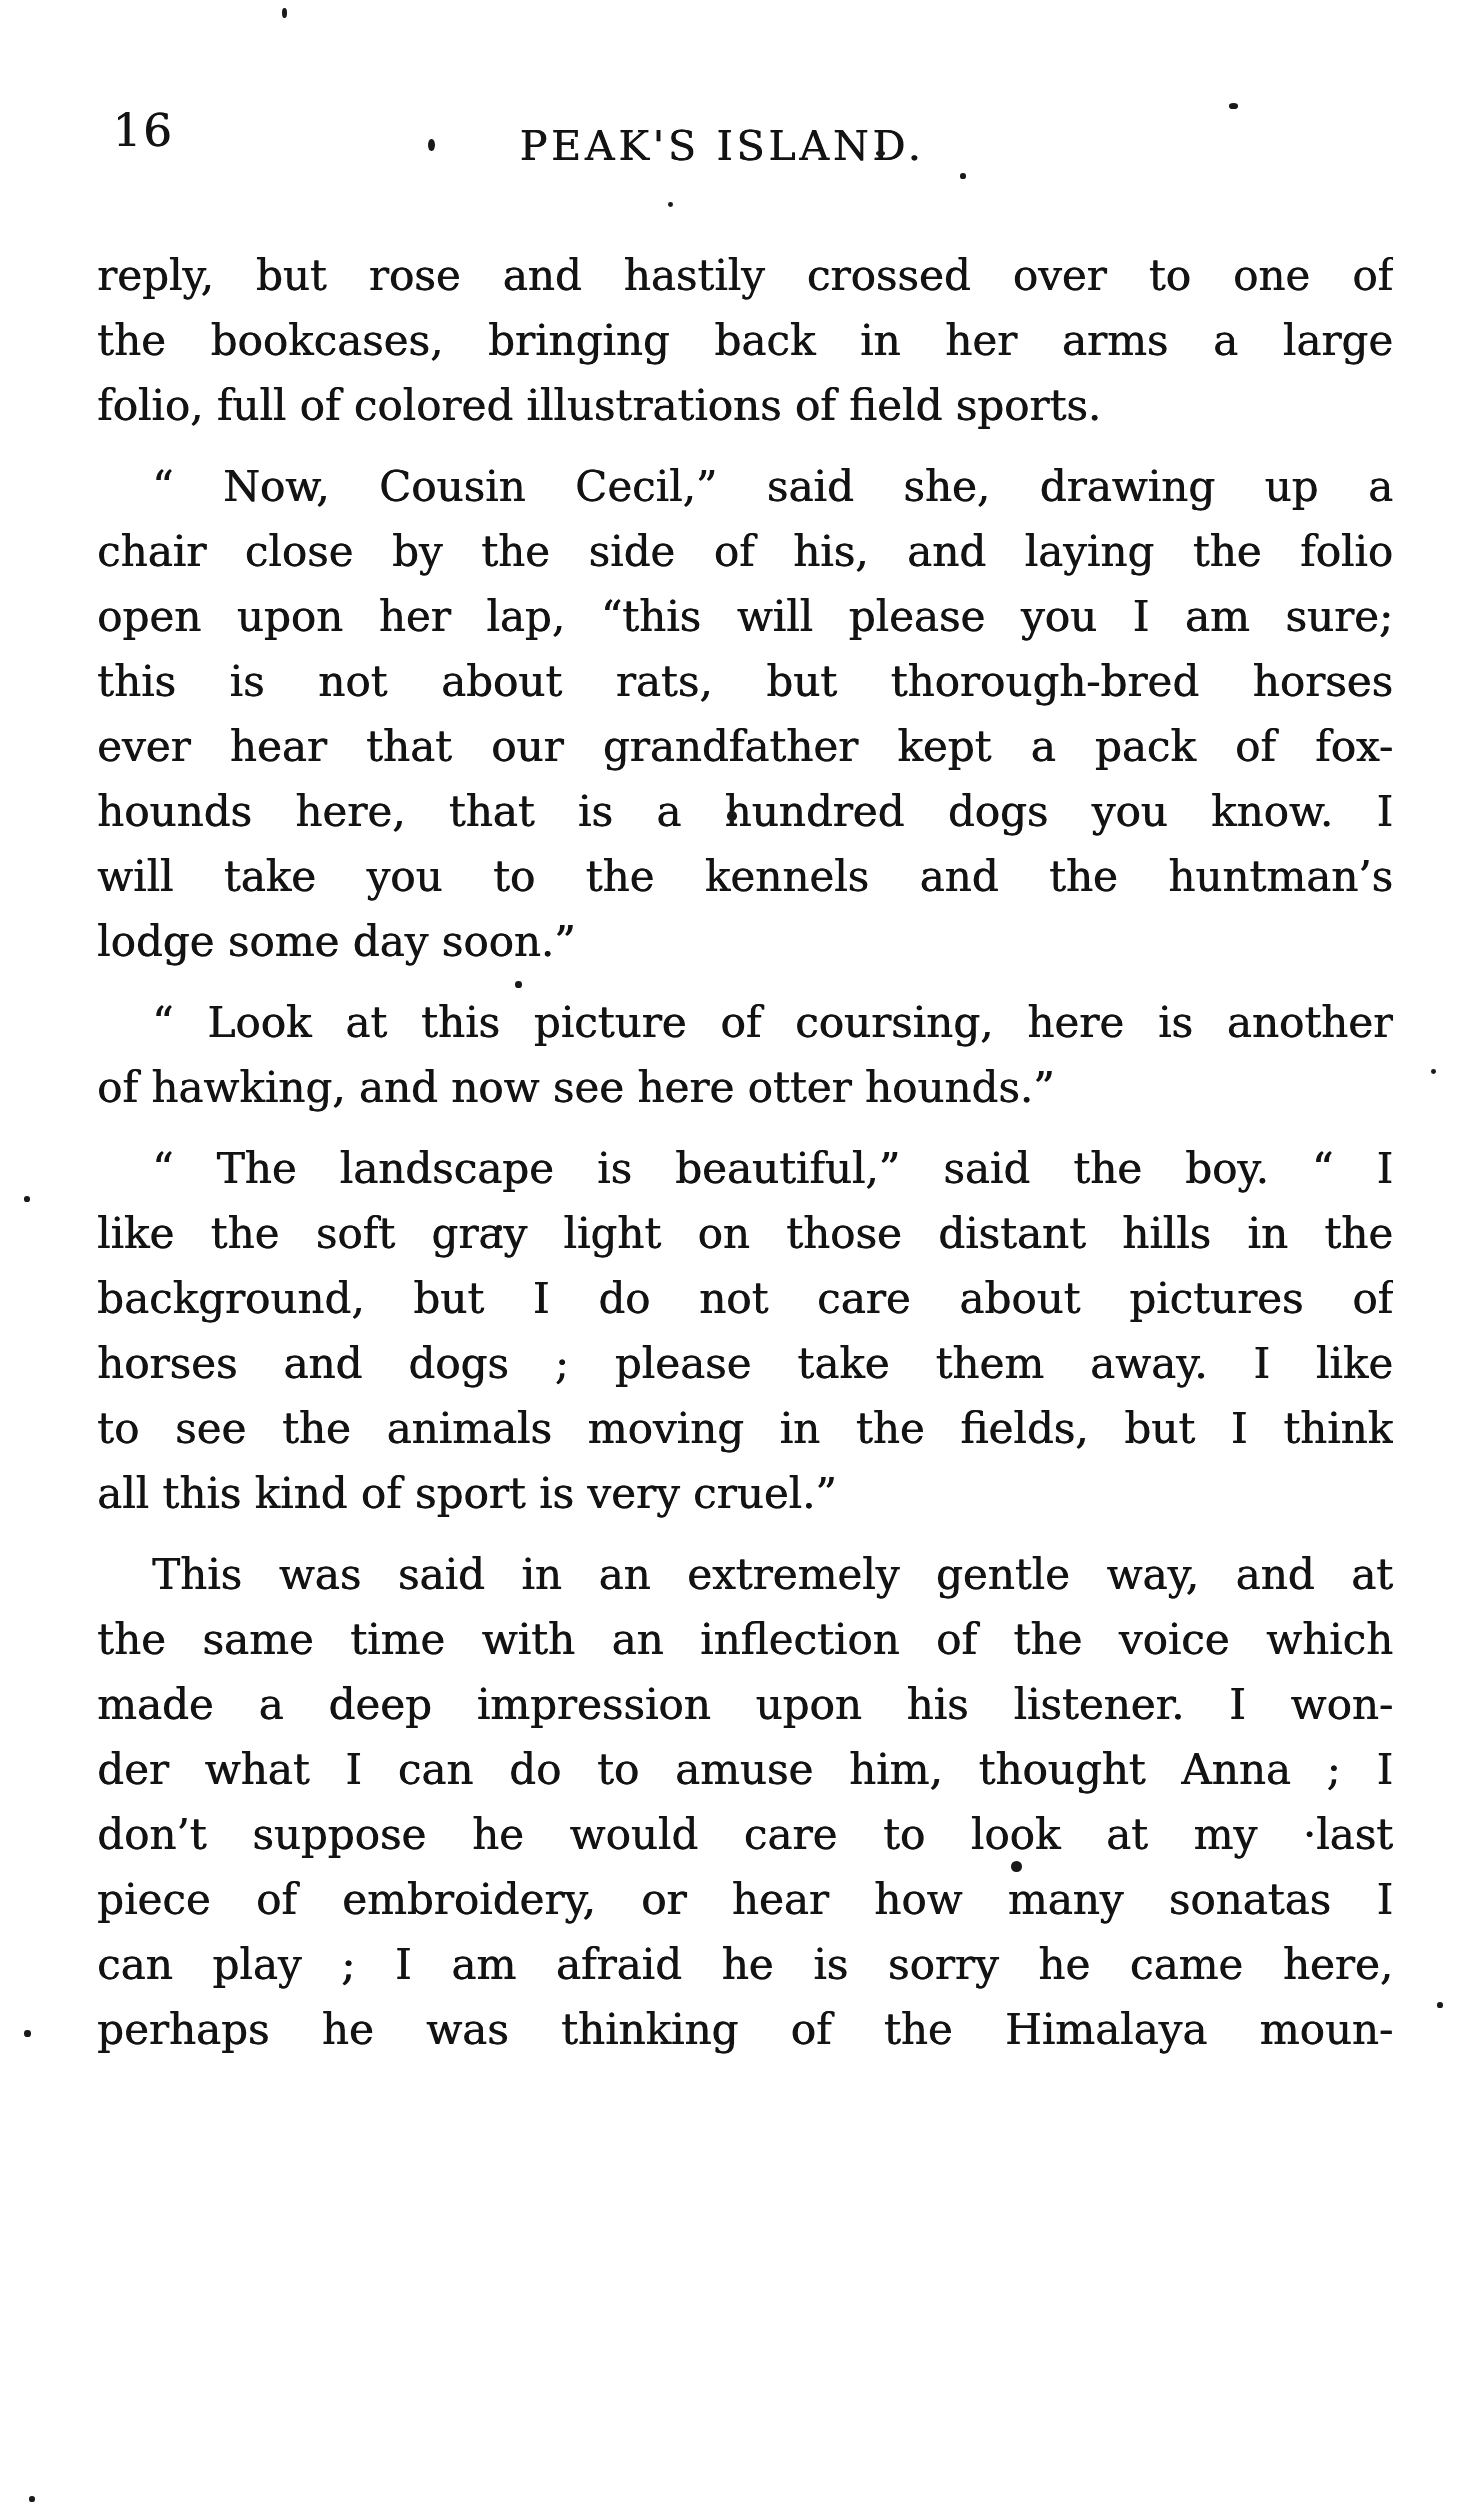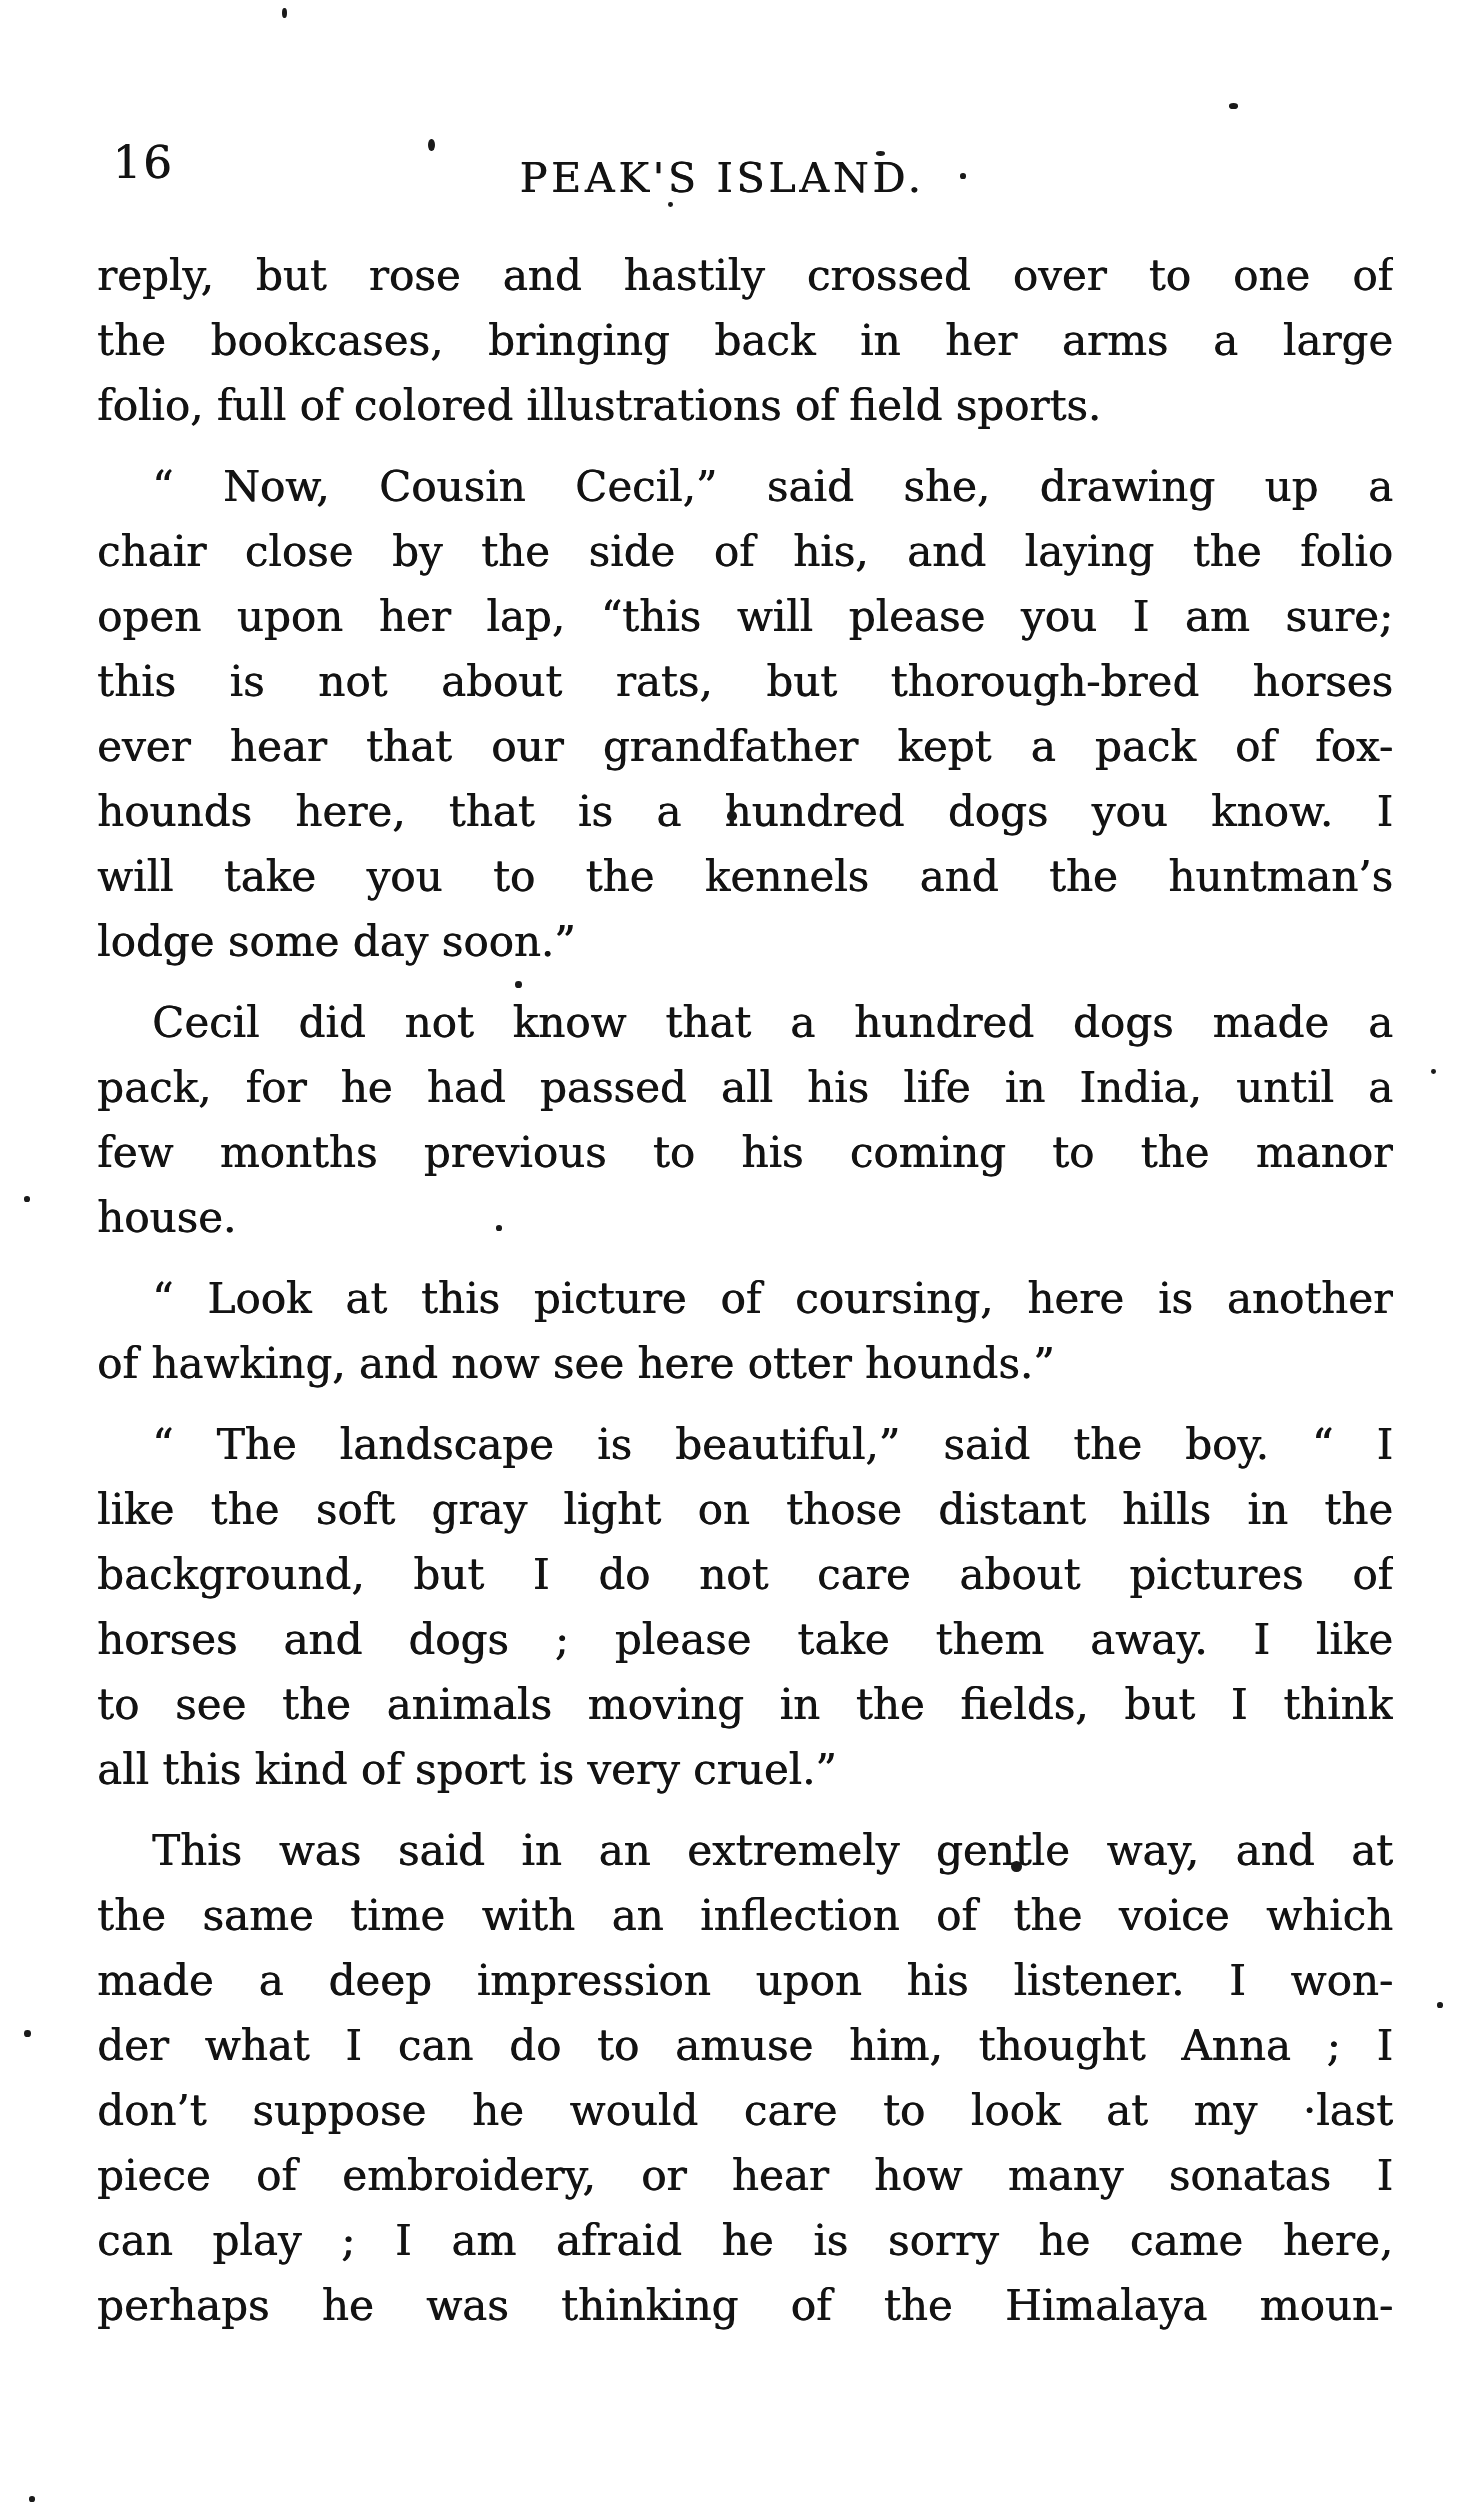--- a/index.html
+++ b/index.html
@@ -11,21 +11,21 @@
     position: relative;
     width: 1470px;
     height: 2512px;
     background: #ffffff;
     overflow: hidden;
     font-family: "DejaVu Serif", "Liberation Serif", serif;
     color: #131313;
   }
   .header {
     position: absolute;
-    top: 136px;
+    top: 104px;
     left: 81px;
     right: 63px;
     height: 52px;
   }
   .pagenum {
     position: absolute;
     left: 31.5px;
     top: 0;
     font-size: 45px;
     letter-spacing: 1.9px;
@@ -86,26 +86,20 @@
         <div class="line indent">“ Now, Cousin Cecil,” said she, drawing up a</div>
         <div class="line">chair close by the side of his, and laying the folio</div>
         <div class="line">open upon her lap, “this will please you I am sure;</div>
         <div class="line">this is not about rats, but thorough-bred horses</div>
         <div class="line">ever hear that our grandfather kept a pack of fox-</div>
         <div class="line">hounds here, that is a hundred dogs you know.  I</div>
         <div class="line">will take you to the kennels and the huntman’s</div>
         <div class="line no-just">lodge some day soon.”</div>
       </div>
       <div class="para">
-        <div class="line indent">Cecil did not know that a hundred  dogs made a</div>
-        <div class="line">pack, for he had passed all his life in India, until a</div>
-        <div class="line">few months previous to his coming to the manor</div>
-        <div class="line no-just">house.</div>
-      </div>
-      <div class="para">
         <div class="line indent">“ Look at this picture of coursing, here is another</div>
         <div class="line no-just">of hawking, and now see here otter hounds.”</div>
       </div>
       <div class="para">
         <div class="line indent">“ The landscape is beautiful,” said the boy.  “ I</div>
         <div class="line">like the soft gray light on those distant hills in the</div>
         <div class="line">background, but I do not care about pictures of</div>
         <div class="line">horses and dogs ; please take them away.  I like</div>
         <div class="line">to see the animals moving in the fields, but I think</div>
         <div class="line no-just">all this kind of sport is very cruel.”</div>

